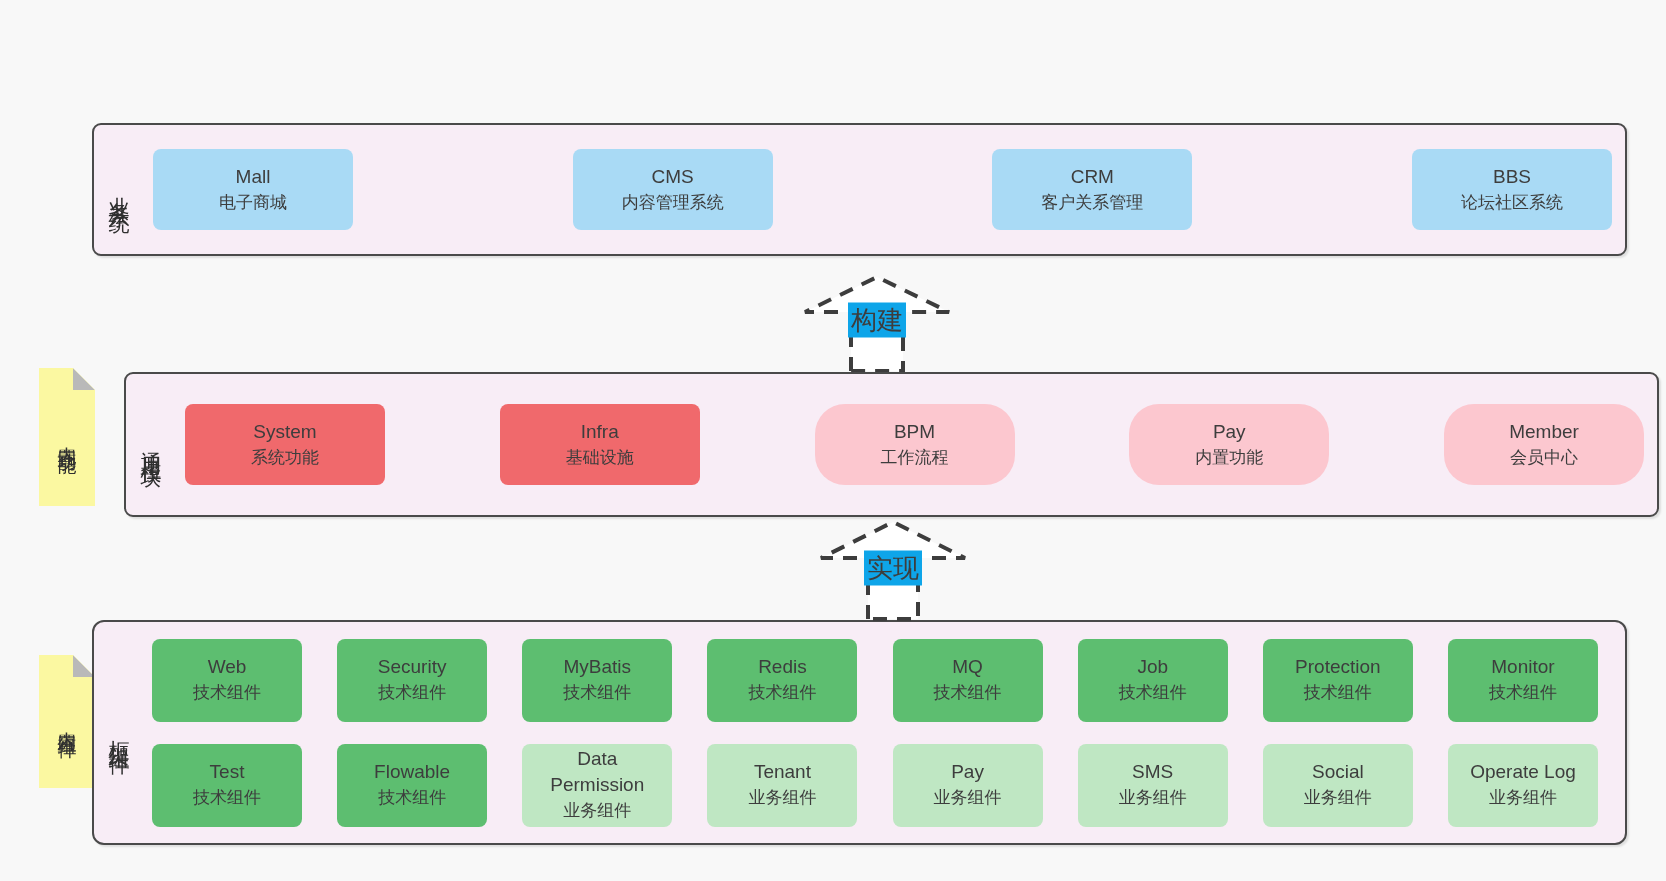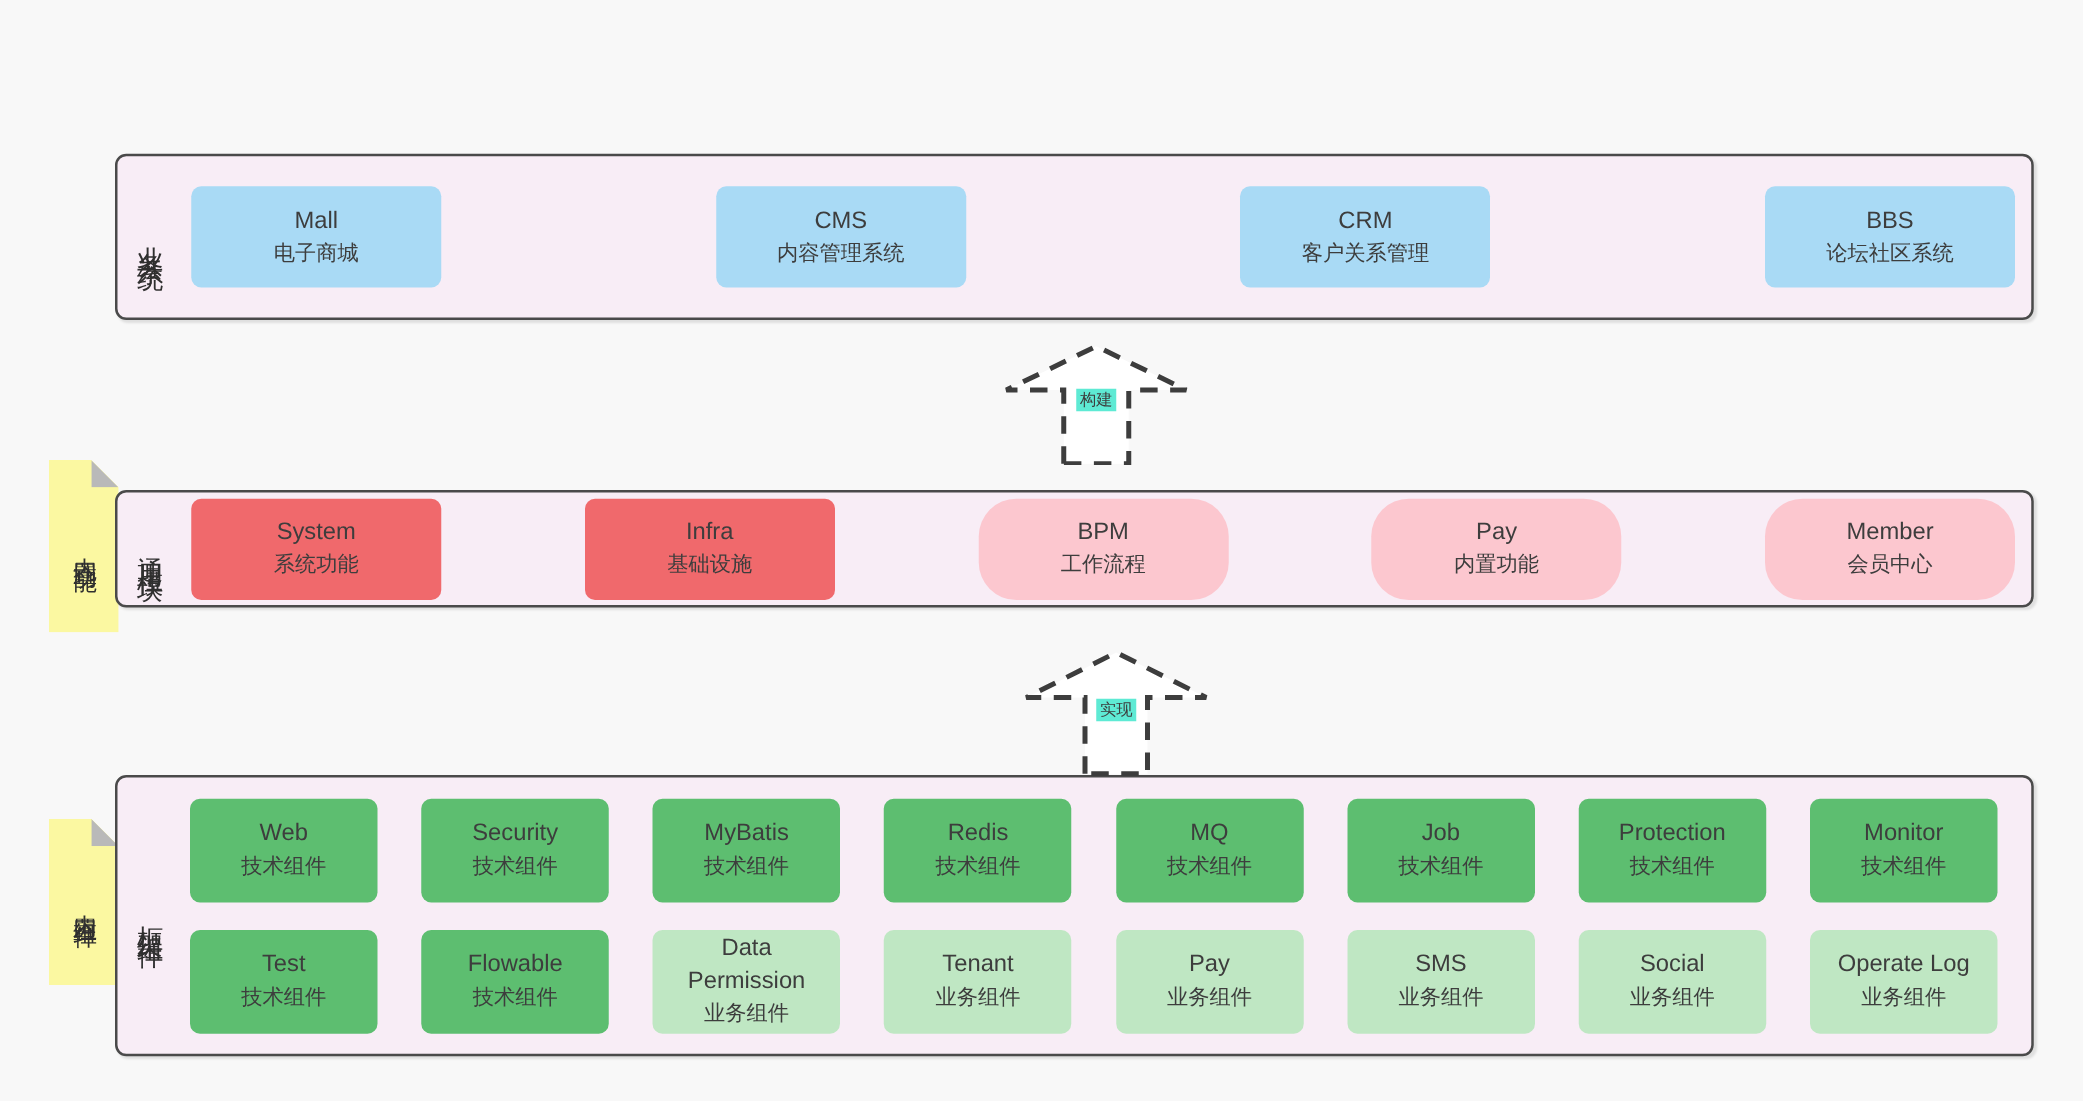--- a/index.html
+++ b/index.html
@@ -9,22 +9,22 @@
   }
   *{margin:0;padding:0;box-sizing:border-box;}
   html,body{background:var(--bg);}
   body{font-family:"Liberation Sans","DejaVu Sans",sans-serif;color:var(--text);}
   .canvas{position:relative;width:1666px;height:881px;background:var(--bg);overflow:hidden;}
 
   .band{position:absolute;left:92px;width:1535px;background:var(--band_bg);
         border:2px solid var(--band_border);border-radius:9px;z-index:2;
         box-shadow:2px 2px 2px rgba(0,0,0,0.10);}
   .band-business{top:123px;height:133px;}
-  .band-modules{top:392px;height:94px;}
-  .band-components{top:620px;height:225px;}
+  .band-modules{top:372px;height:145px;margin-left:32px;}
+  .band-components{top:620px;height:225px;border-radius:12px;}
 
   .band-label{position:absolute;left:11px;top:50%;transform:translateY(-50%);
       writing-mode:vertical-rl;text-orientation:upright;font-size:21px;
       letter-spacing:5px;color:#2f2f2f;white-space:nowrap;}
 
   .rows{position:absolute;top:0;bottom:0;display:flex;flex-direction:column;
         justify-content:center;gap:22px;}
   .rows-6{left:59px;right:13px;}
   .rows-8{left:58px;right:27px;}
   .row{display:flex;justify-content:space-between;}
@@ -49,21 +49,21 @@
   .sticky-modules{top:368px;height:138px;}
   .sticky-components{top:655px;height:133px;}
   .sticky-text{writing-mode:vertical-rl;text-orientation:upright;font-size:19px;
       letter-spacing:3px;color:#2f2f2f;}
 
   .arrow-svg{position:absolute;z-index:3;}
   .arrow-1{left:795px;top:265px;}
   .arrow-2{left:811px;top:508px;}
   .arrow-poly{fill:#ffffff;stroke:var(--arrow);stroke-width:4;stroke-dasharray:14 10;}
   .arrow-label{position:absolute;z-index:4;transform:translate(-50%,-50%);
-      background:#5eead4;padding:0 3px;font-size:13px;color:var(--text);white-space:nowrap;}
+      background:#0ea5e9;padding:0 3px;font-size:26px;color:var(--text);white-space:nowrap;}
   .arrow-label-1{left:877px;top:320px;}
   .arrow-label-2{left:893px;top:568px;text-align:right;}
 </style>
 </head>
 <body>
 
 <div class="canvas">
 
   <div class="sticky sticky-modules">
     <span class="sticky-text">内置功能</span>

